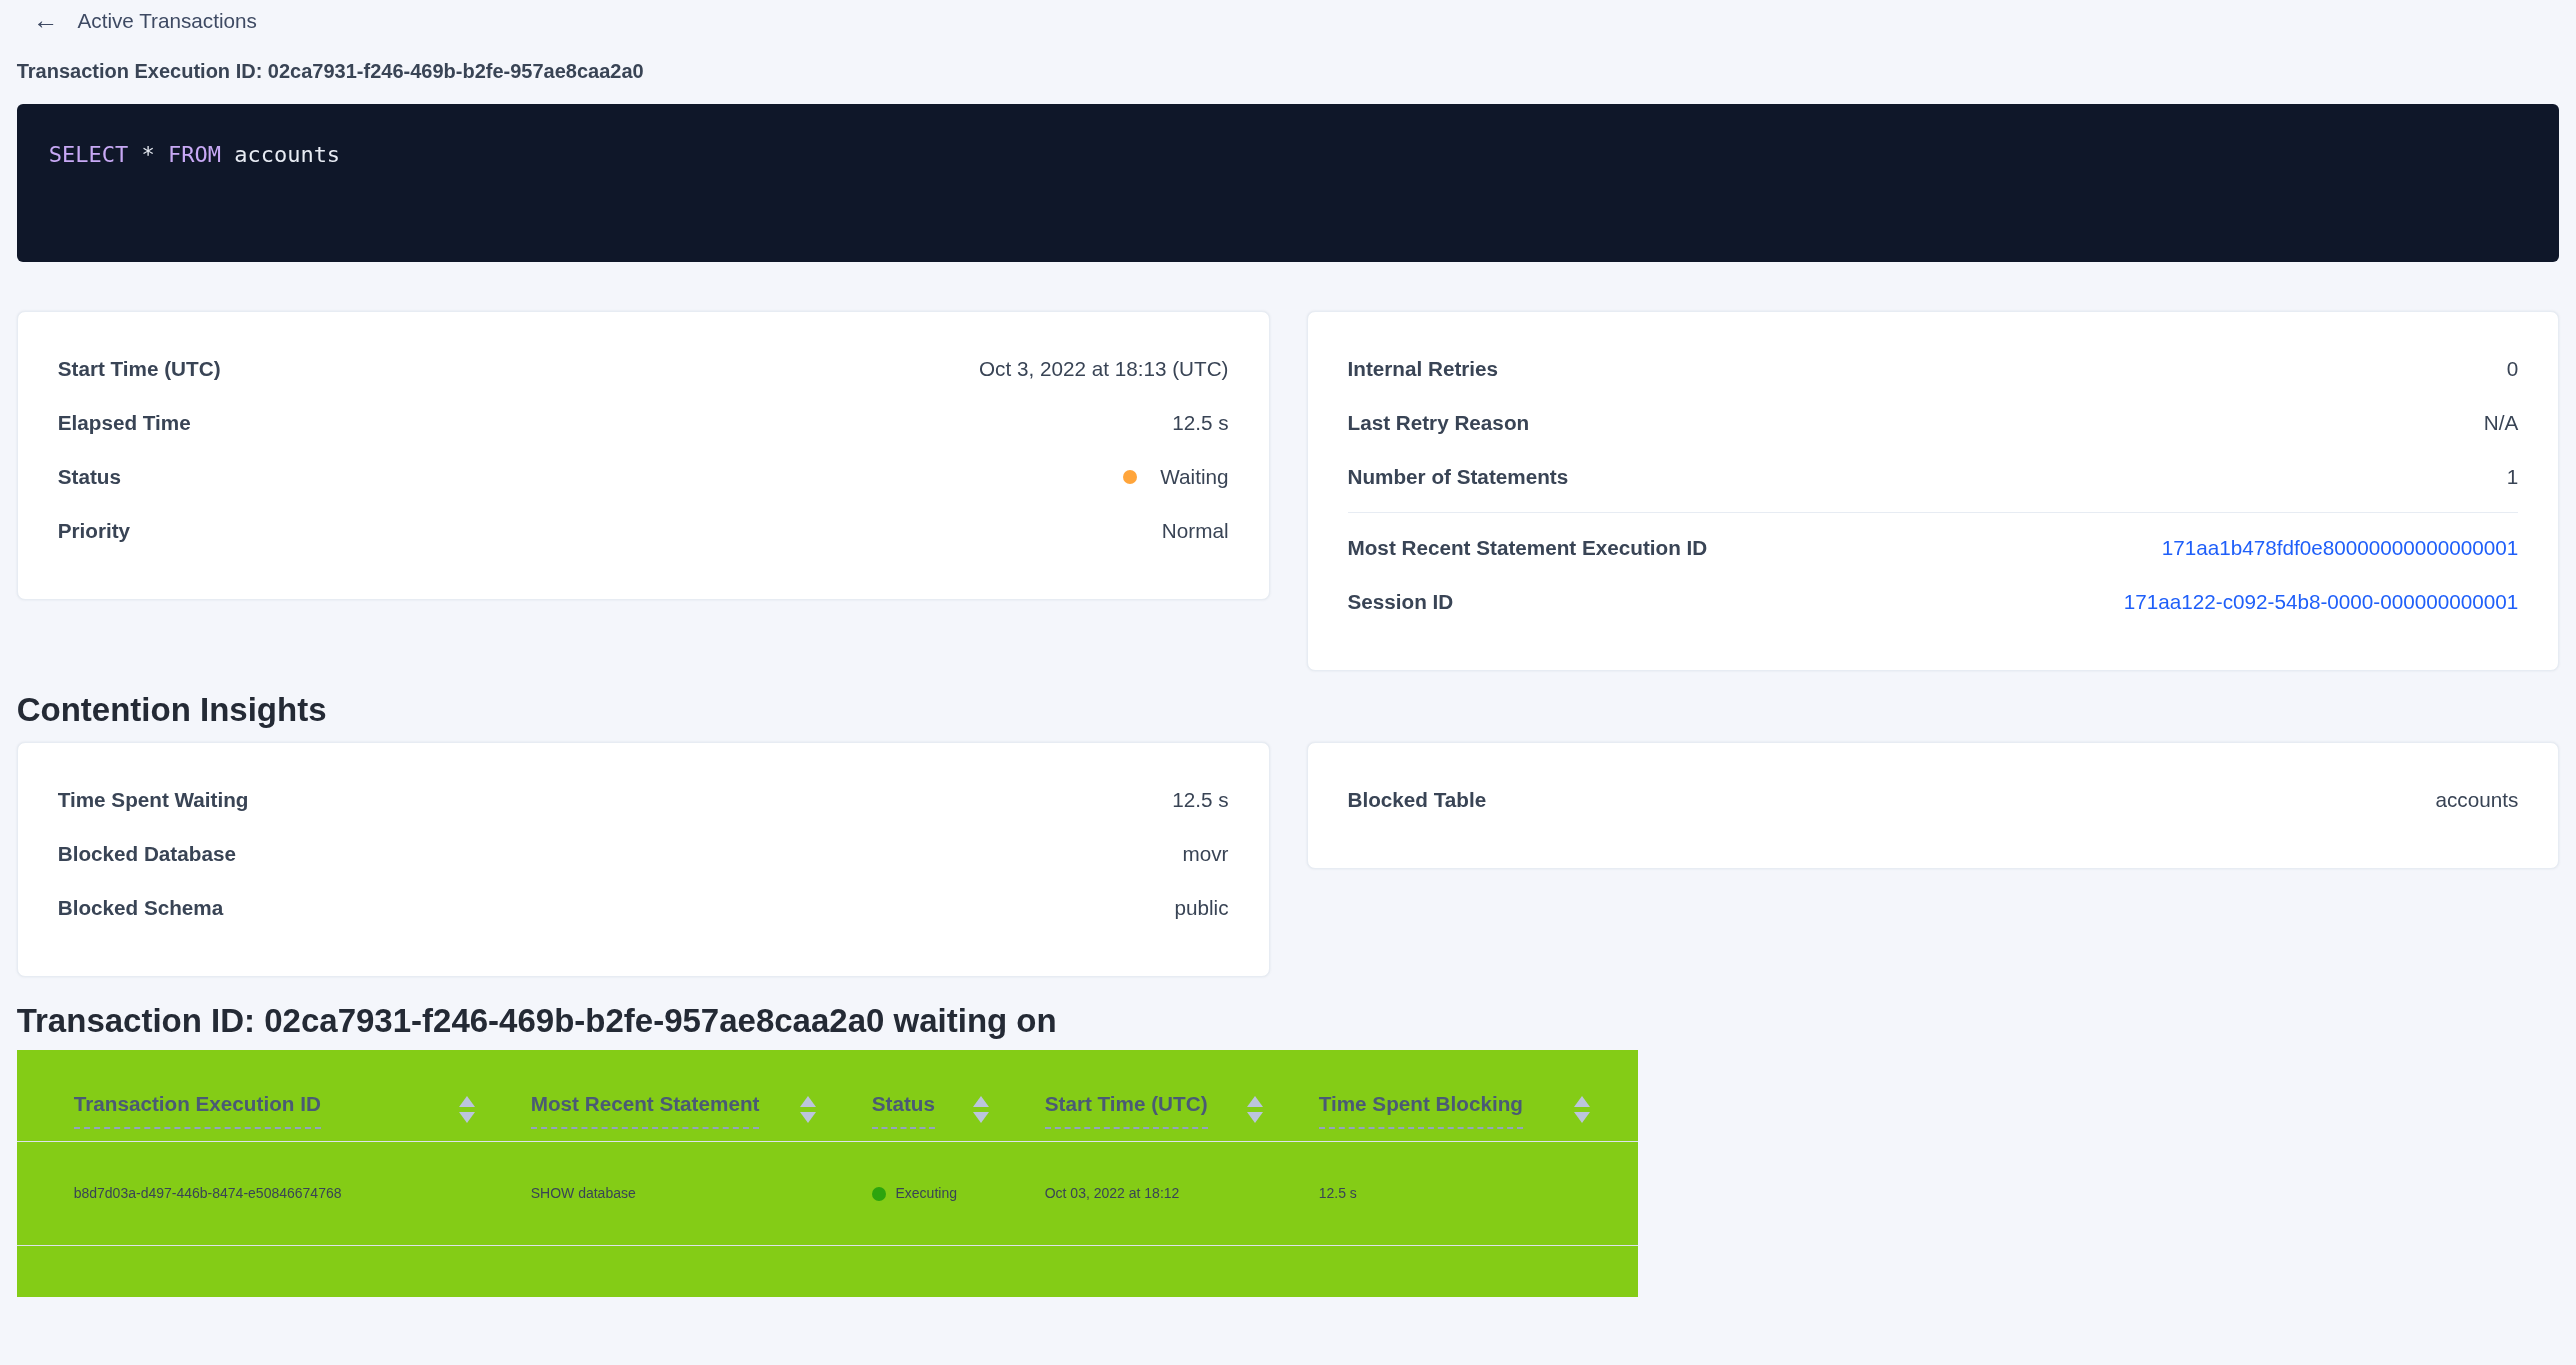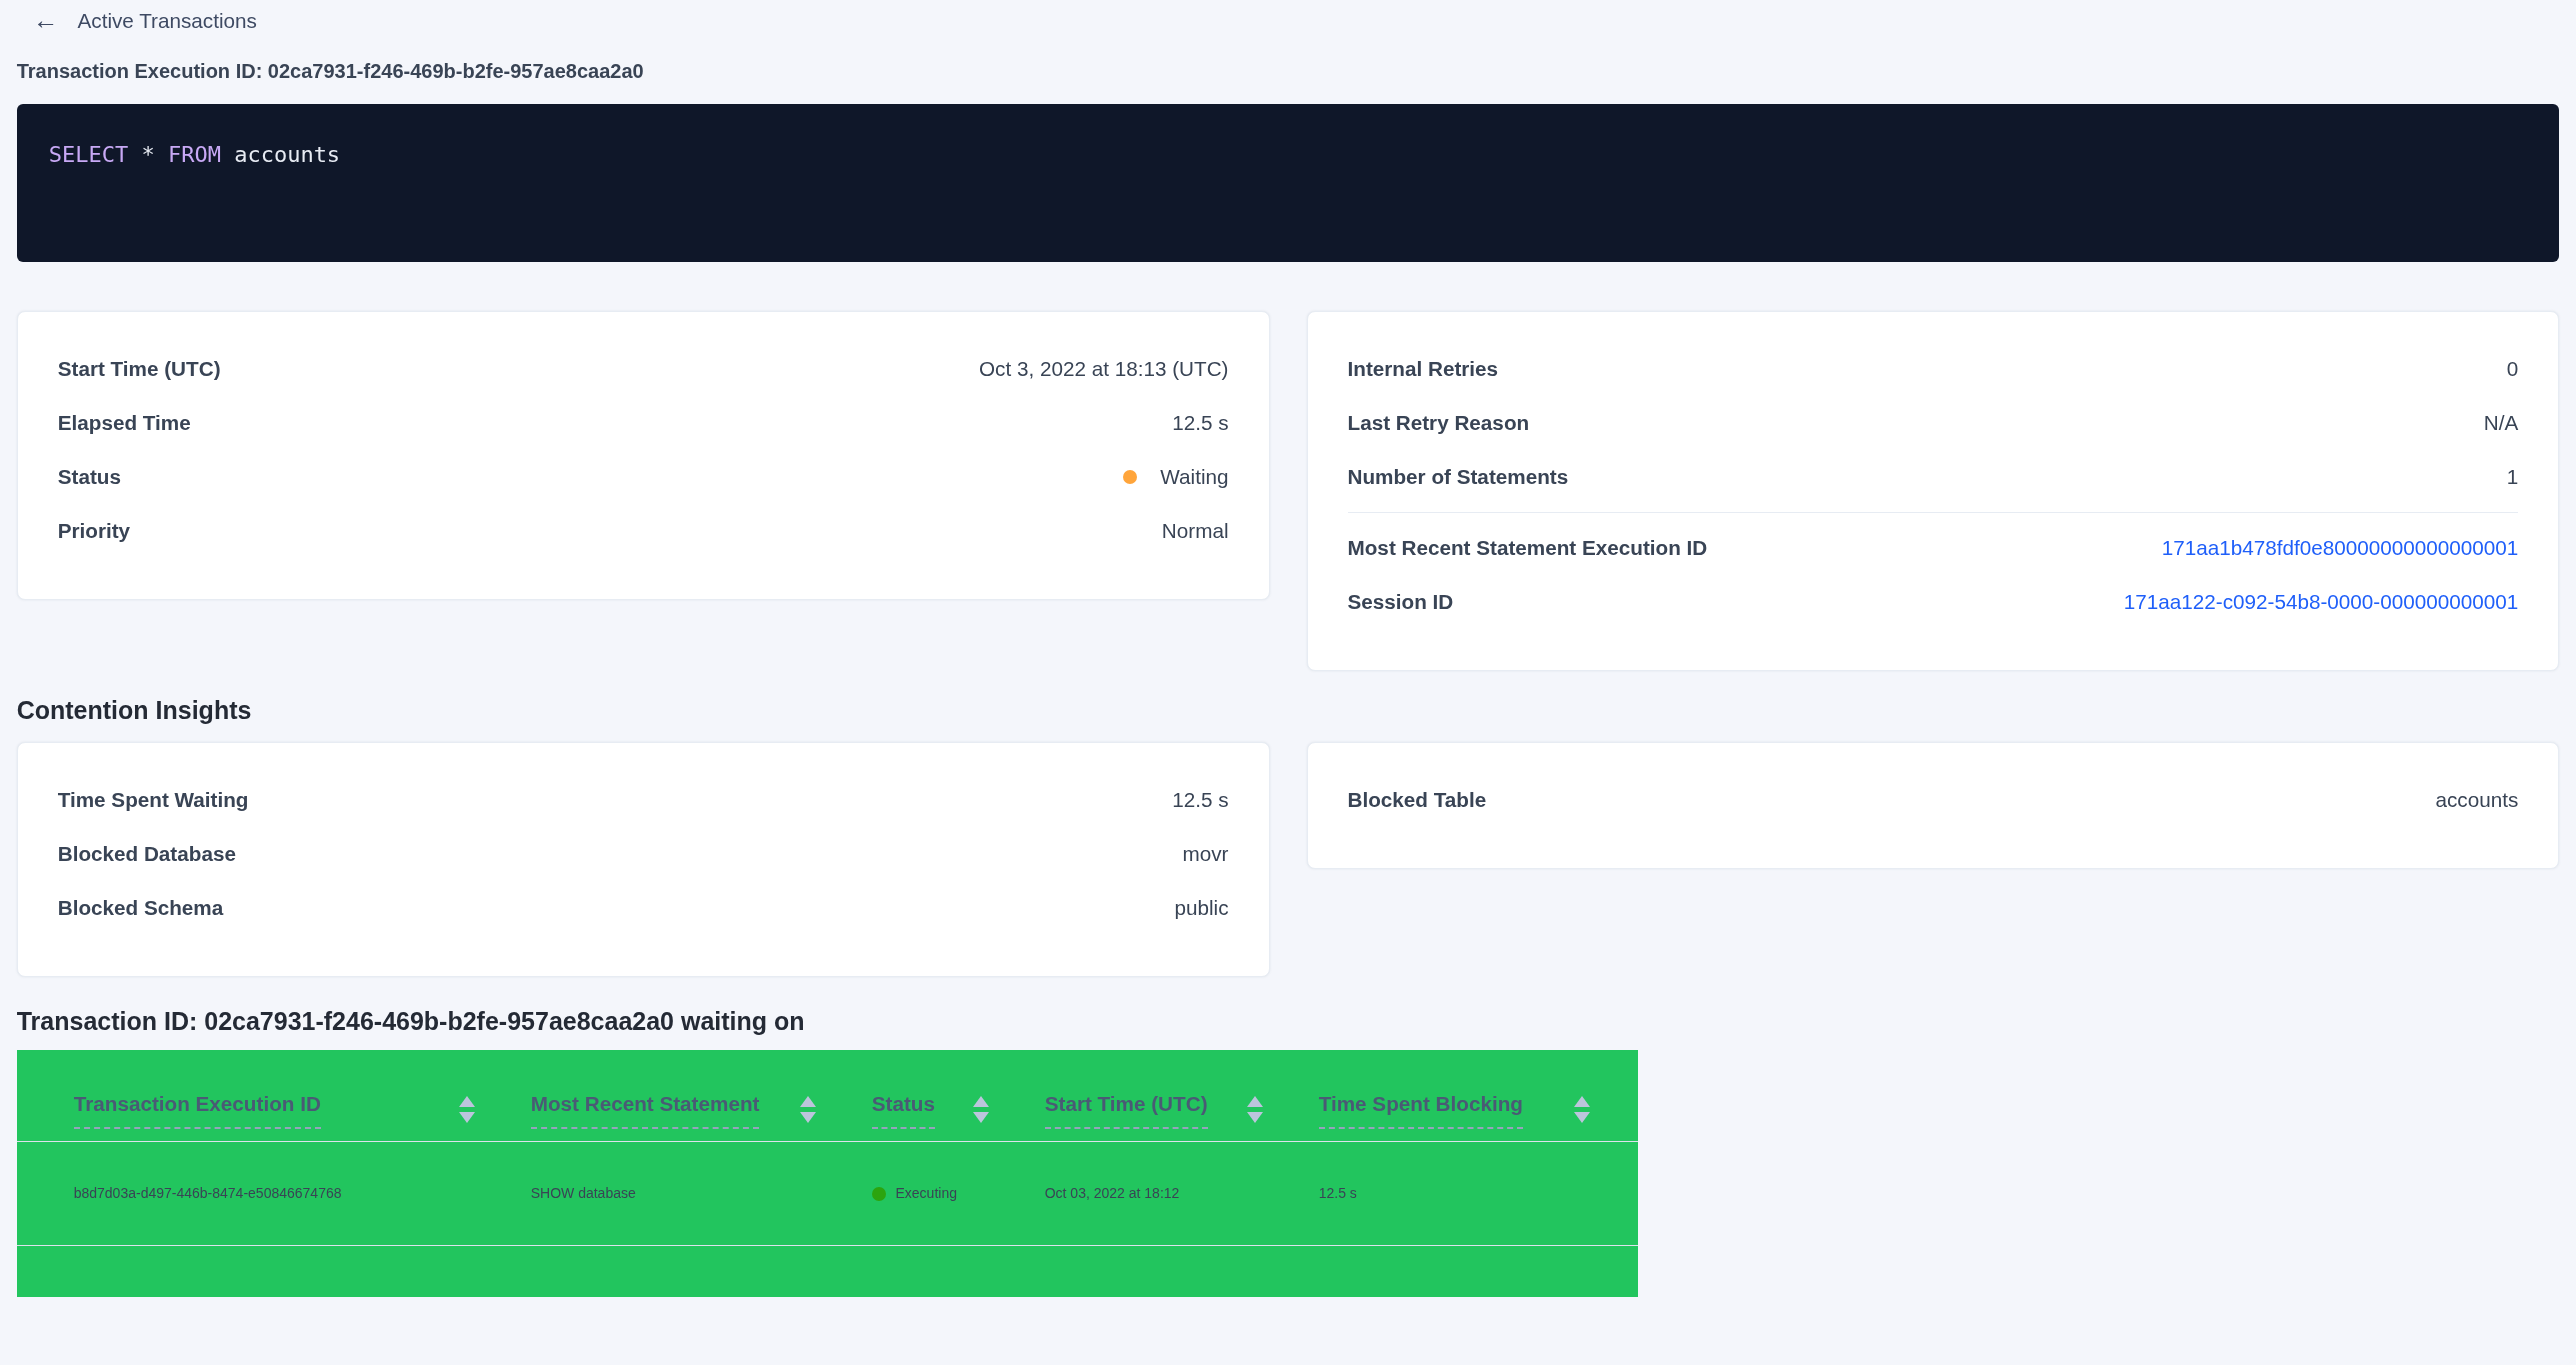--- a/index.html
+++ b/index.html
@@ -40,24 +40,24 @@
   .metric-row{display:flex;justify-content:space-between;align-items:center;height:54px;font-size:20.7px}
   .metric-label{font-weight:700;color:var(--text,#394455)}
   .metric-value{font-weight:400;color:var(--text,#394455);text-align:right}
   .metric-value.link{color:var(--link,#1f5ff9);cursor:pointer;text-decoration:none}
   .status-val{display:inline-flex;align-items:center;gap:23px}
   .dot{width:14.3px;height:14.3px;border-radius:50%;display:inline-block}
   .dot.waiting{background:var(--waiting-dot,#ffa53b)}
   .dot.executing{background:var(--executing-dot,#2ca40e)}
   .card-divider{border:0;border-top:1.6px solid var(--card-border,#e7ecf3);margin:8px 0}
   
-  .section-heading{margin:24px 0 16.7px 16.7px;font-size:25px;line-height:30px;font-weight:700;color:#242a35}
+  .section-heading{margin:24px 0 16.7px 16.7px;font-size:33px;line-height:30px;font-weight:700;color:#242a35}
   .section-heading.waiting{margin-top:29px;margin-bottom:14.3px}
   
-  .table-card{margin:0 0 0 16.7px;width:1621px;background:#22c55e;padding-bottom:51px}
+  .table-card{margin:0 0 0 16.7px;width:1621px;background:#84cc16;padding-bottom:51px}
   .thead,.trow{display:grid;grid-template-columns:490px 341px 173px 274px 343px}
   .thead{padding-top:40px;padding-bottom:12.7px;border-bottom:1.6px solid var(--table-line,#dde2ec)}
   .th{display:flex;justify-content:space-between;align-items:center;padding-left:24px;padding-right:32px;cursor:pointer}
   .th:first-child{padding-left:57px}
   .th:last-child{padding-right:48px}
   .th-label{
     font-size:20.7px;line-height:27px;font-weight:700;color:var(--muted,#4a5a75);
     border-bottom:2.4px dashed var(--dash,#95a3bc);padding-bottom:9.5px;
   }
   .sort{display:flex;flex-direction:column;gap:5.6px;flex:0 0 auto}

